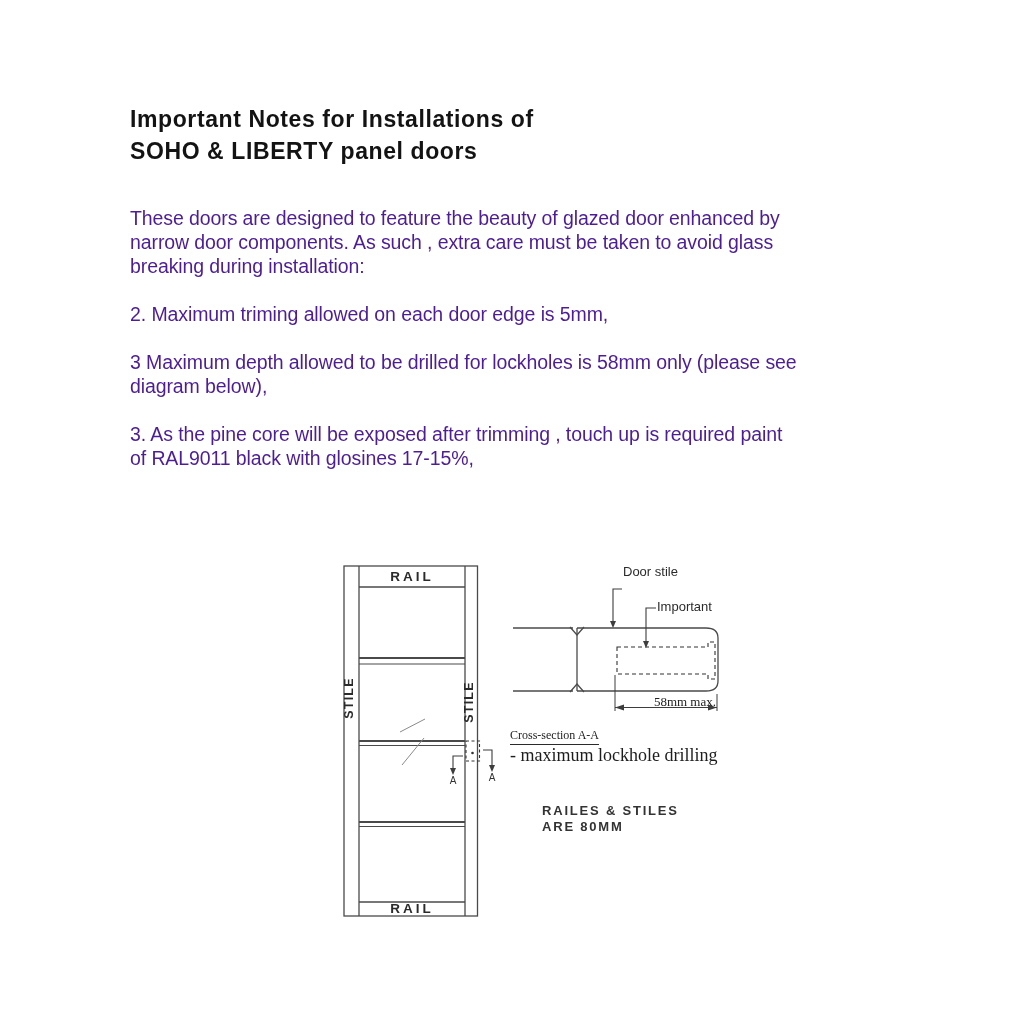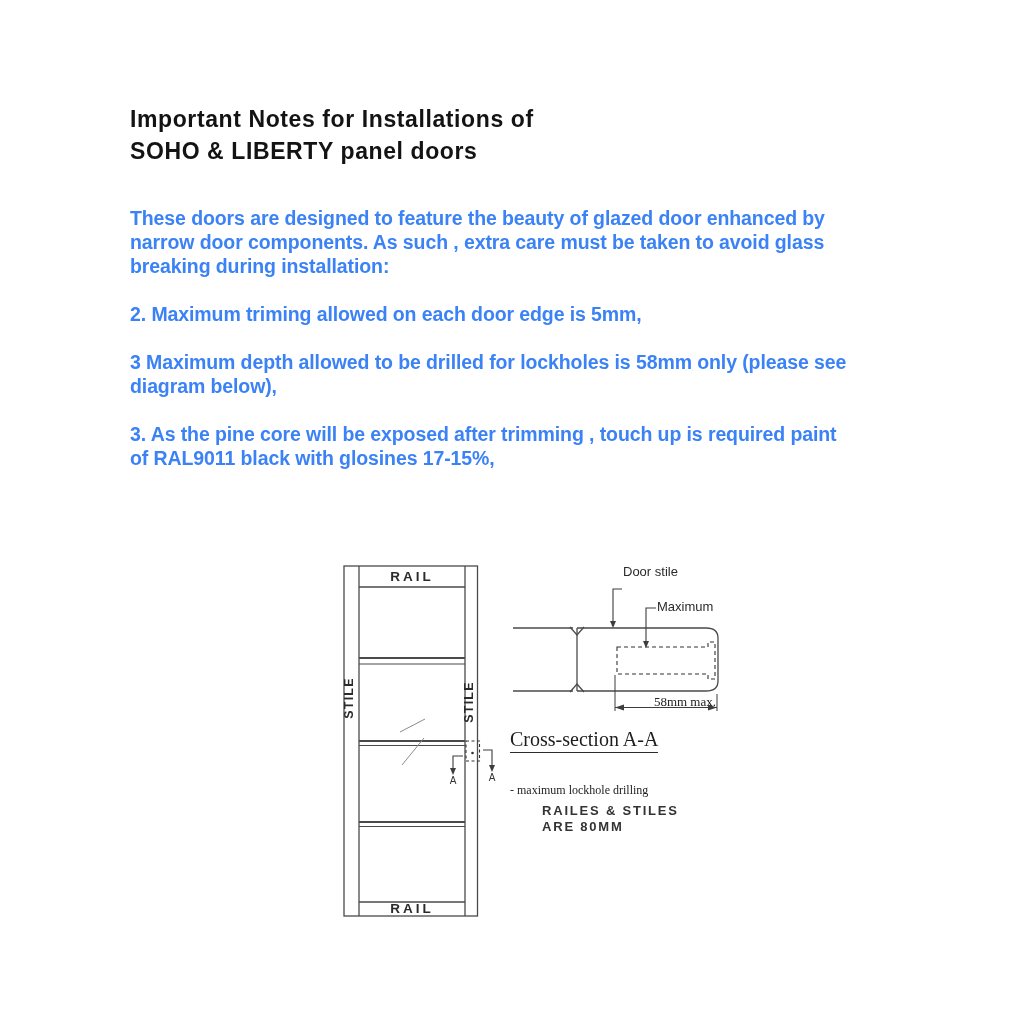--- a/index.html
+++ b/index.html
@@ -1,35 +1,34 @@
 <!DOCTYPE html>
 <html><head>
 <meta charset="utf-8">
 <style>
   html,body { margin:0; padding:0; background:#ffffff; }
   .page {
     position:relative; width:820px; height:1024px;
     background:#ffffff; overflow:hidden;
     font-family:"Liberation Sans", sans-serif;
     color:#161616;
-    padding-left:38px;
   }
   .ml { white-space:pre-line;margin-left:35px; }
 
   
   .text-col { position:absolute; left:130px; top:103px; width:770px; }
   .doc-title {
     margin:0 0 39px 0;
     font-size:23px; line-height:32px; font-weight:700;
     letter-spacing:0.6px; color:#131313;
   }
   .doc-par {
     margin:0 0 24px 0;
-    font-size:19.5px; line-height:24px; font-weight:700;
-    letter-spacing:-0.1px; color:#3b82f6;
+    font-size:19.5px; line-height:24px; font-weight:400;
+    letter-spacing:-0.1px; color:#4c1d95;
   }
 
   
   .lbl { position:absolute; color:#2b2b2b; }
   .rail-top    { left:359px; top:569px; width:106px; text-align:center;
                  font-size:13.5px; font-weight:600; letter-spacing:3px; }
   .rail-bottom { left:359px; top:901px; width:106px; text-align:center;
                  font-size:13.5px; font-weight:600; letter-spacing:3px; }
   .stile { width:60px; height:20px; text-align:center;
            font-size:12.5px; font-weight:700; letter-spacing:1.2px;
@@ -37,24 +36,24 @@
   .stile-left  { left:322px; top:688px; }
   .stile-right { left:442px; top:692px; }
   .sec-a { width:14px; text-align:center; font-size:10px; color:#333; }
   .sec-a-left  { left:446px; top:775px; }
   .sec-a-right { left:485px; top:772px; }
   .cs-door-stile { left:623px; top:564px; font-size:13px; }
   .cs-lockhole   { left:657px; top:599px; font-size:13px; }
   .cs-dim { left:620px; top:694px; width:96px; text-align:right;
             font-family:"Liberation Serif", serif; font-size:13px; color:#222; }
   .cs-caption-title { left:510px; top:728px;
-            font-family:"Liberation Serif", serif; font-size:20px; color:#1d1d1d;
+            font-family:"Liberation Serif", serif; font-size:12px; color:#1d1d1d;
             border-bottom:1px solid #2b2b2b; padding-bottom:1px; }
   .cs-caption-sub { left:510px; top:745px;
-            font-family:"Liberation Serif", serif; font-size:12px; color:#1d1d1d;margin-top:38px; }
+            font-family:"Liberation Serif", serif; font-size:18px; color:#1d1d1d; }
   .dim-note { left:507px; top:803px; font-size:13px; font-weight:600;
               letter-spacing:1.8px; line-height:16px; color:#333; }
 
   svg.drawing { position:absolute; left:0; top:0; }
 </style>
 </head>
 <body>
 
 <div class="page">
 
@@ -128,20 +127,20 @@
   </svg>
 
   <div class="lbl rail-top">RAIL</div>
   <div class="lbl rail-bottom">RAIL</div>
   <div class="lbl stile stile-left">STILE</div>
   <div class="lbl stile stile-right">STILE</div>
   <div class="lbl sec-a sec-a-left">A</div>
   <div class="lbl sec-a sec-a-right">A</div>
 
   <div class="lbl cs-door-stile">Door stile</div>
-  <div class="lbl cs-lockhole">Maximum</div>
+  <div class="lbl cs-lockhole">Important</div>
   <div class="lbl cs-dim">58mm max.</div>
   <div class="lbl cs-caption-title">Cross-section A-A</div>
   <div class="lbl cs-caption-sub">- maximum lockhole drilling</div>
   <div class="lbl dim-note ml">RAILES &amp; STILES
 ARE 80MM</div>
 
 </div>
 
 </body></html>

